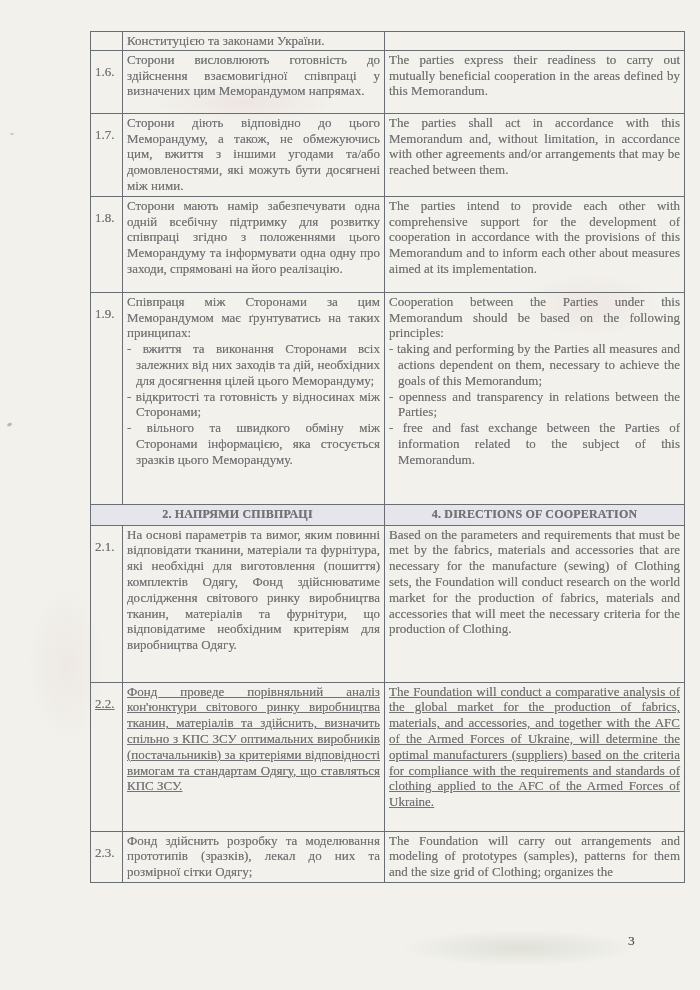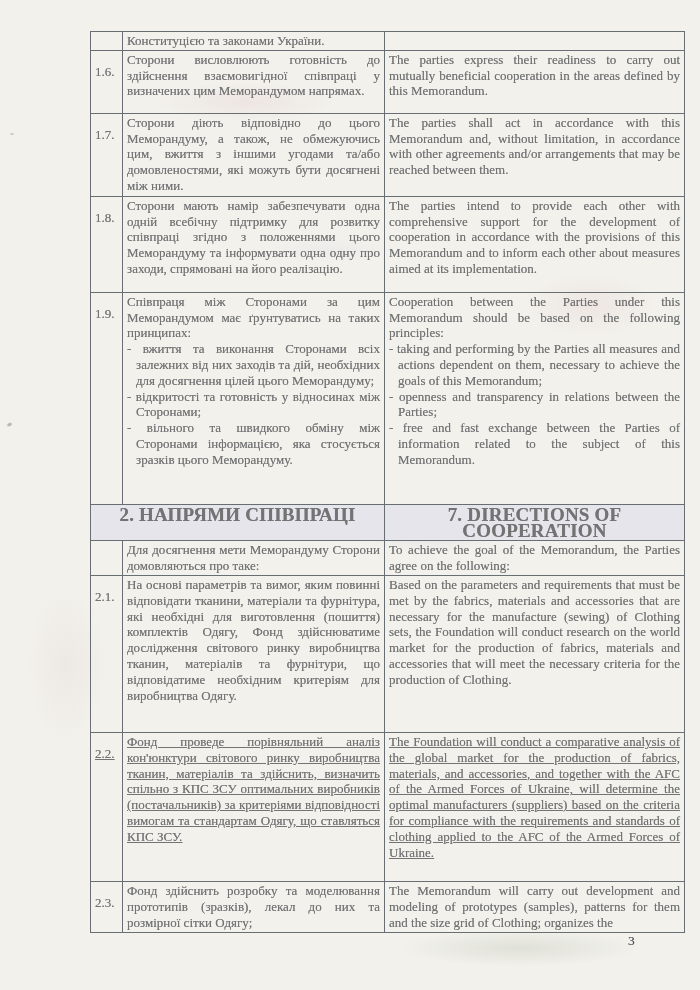--- a/index.html
+++ b/index.html
@@ -38,21 +38,21 @@
   col.c-en{width:300px;}
   td{
     border:1px solid #696d74;vertical-align:top;
     padding:1px 4px;text-align:justify;
     text-shadow:0 0 0.5px rgba(75,80,88,0.55);
     overflow:hidden;
   }
   td.num{padding:13px 2px 1px 4px;text-align:left;}
   tr.sect td{
     background:#e6e5ec;font-weight:bold;text-align:center;
-    font-size:19px;padding:2px 4px;letter-spacing:0.2px;
+    font-size:12px;padding:2px 4px;letter-spacing:0.2px;
   }
   .li{padding-left:9px;text-indent:-9px;}
   .pagenum{
     position:absolute;left:628px;top:933px;
     font-size:13.5px;color:#4b5058;
     text-shadow:0 0 0.5px rgba(75,80,88,0.55);
   }
 </style>
 </head>
 <body>
@@ -104,42 +104,37 @@
     <td>
       <div>Cooperation between the Parties under this Memorandum should be based on the following principles:</div>
       <div class="li">- taking and performing by the Parties all measures and actions dependent on them, necessary to achieve the goals of this Memorandum;</div>
       <div class="li">- openness and transparency in relations between the Parties;</div>
       <div class="li">- free and fast exchange between the Parties of information related to the subject of this Memorandum.</div>
     </td>
   </tr>
 
   <tr class="sect" style="height:19px;">
     <td colspan="2">2. НАПРЯМИ СПІВПРАЦІ</td>
-    <td>7. DIRECTIONS OF COOPERATION</td>
+    <td>4. DIRECTIONS OF COOPERATION</td>
   </tr>
 
-  <tr style="height:31px;">
-    <td class="num"></td>
-    <td>Для досягнення мети Меморандуму Сторони домовляються про таке:</td>
-    <td>To achieve the goal of the Memorandum, the Parties agree on the following:</td>
-  </tr>
 
   <tr style="height:157px;">
     <td class="num">2.1.</td>
     <td>На основі параметрів та вимог, яким повинні відповідати тканини, матеріали та фурнітура, які необхідні для виготовлення (пошиття) комплектів Одягу, Фонд здійснюватиме дослідження світового ринку виробництва тканин, матеріалів та фурнітури, що відповідатиме необхідним критеріям для виробництва Одягу.</td>
     <td>Based on the parameters and requirements that must be met by the fabrics, materials and accessories that are necessary for the manufacture (sewing) of Clothing sets, the Foundation will conduct research on the world market for the production of fabrics, materials and accessories that will meet the necessary criteria for the production of Clothing.</td>
   </tr>
 
   <tr style="height:149px;text-decoration:underline;">
     <td class="num">2.2.</td>
     <td>Фонд проведе порівняльний аналіз кон'юнктури світового ринку виробництва тканин, матеріалів та здійснить, визначить спільно з КПС ЗСУ оптимальних виробників (постачальників) за критеріями відповідності вимогам та стандартам Одягу, що ставляться КПС ЗСУ.</td>
     <td>The Foundation will conduct a comparative analysis of the global market for the production of fabrics, materials, and accessories, and together with the AFC of the Armed Forces of Ukraine, will determine the optimal manufacturers (suppliers) based on the criteria for compliance with the requirements and standards of clothing applied to the AFC of the Armed Forces of Ukraine.</td>
   </tr>
 
   <tr style="height:51px;">
     <td class="num">2.3.</td>
     <td>Фонд здійснить розробку та моделювання прототипів (зразків), лекал до них та розмірної сітки Одягу;</td>
-    <td>The Memorandum will carry out development and modeling of prototypes (samples), patterns for them and the size grid of Clothing; organizes the</td>
+    <td>The Foundation will carry out arrangements and modeling of prototypes (samples), patterns for them and the size grid of Clothing; organizes the</td>
   </tr>
 </tbody>
   </table>
 
 <div class="pagenum">3</div>
 
 </body></html>

